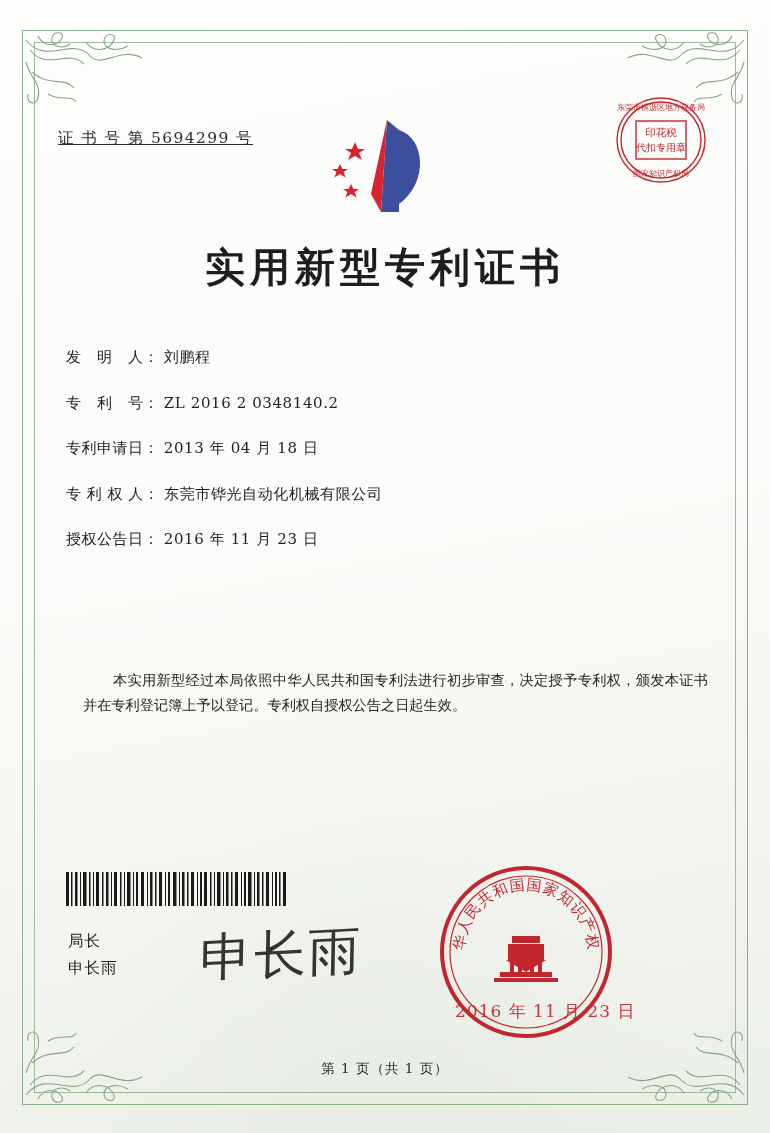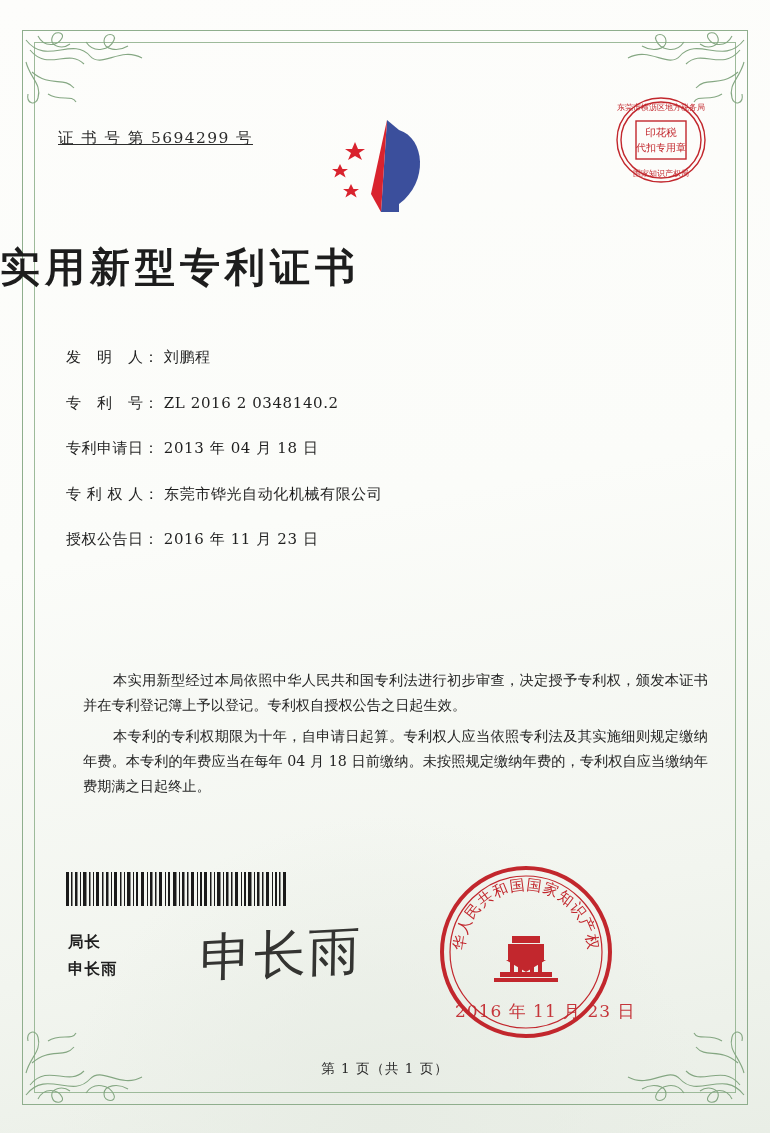--- a/index.html
+++ b/index.html
@@ -67,20 +67,21 @@
   .stamp-tr {
     position: absolute;
     right: 52px; top: 88px;
     width: 114px; height: 108px;
   }
   .stamp-tr svg { display: block; }
 
   .title {
     position: absolute;
     left: 0; right: 0; top: 240px;
+    text-align: center;
     font-family: "DejaVu Serif", serif;
     font-weight: 700;
     font-size: 40px;
     letter-spacing: 5px;
     color: #1d1d1d;
   }
 
   
   .fields {
     position: absolute;
@@ -122,21 +123,20 @@
 
   
   .sign-label {
     position: absolute;
     left: 68px; top: 928px;
     font-family: "DejaVu Serif", serif;
     font-size: 15.5px;
     letter-spacing: 1px;
     color: #1f1f1f;
     line-height: 27px;
-    font-weight: bold;
   }
   .signature {
     position: absolute;
     left: 200px; top: 920px;
     font-family: "DejaVu Serif", serif;
     font-size: 52px;
     color: #20201e;
     letter-spacing: 2px;
     transform: rotate(-3deg) skewX(-4deg);
     opacity: 0.9;
@@ -275,21 +275,20 @@
       <span class="val">东莞市铧光自动化机械有限公司</span>
     </div>
     <div class="field">
       <span class="lbl">授权公告日：</span>
       <span class="val">2016 年 11 月 23 日</span>
     </div>
   </div>
 
   <div class="body-text">
     <p>本实用新型经过本局依照中华人民共和国专利法进行初步审查，决定授予专利权，颁发本证书并在专利登记簿上予以登记。专利权自授权公告之日起生效。</p>
-    <p>本专利的专利权期限为十年，自申请日起算。专利权人应当依照专利法及其实施细则规定缴纳年费。本专利的年费应当在每年 04 月 18 日前缴纳。未按照规定缴纳年费的，专利权自应当缴纳年费期满之日起终止。</p>
   </div>
 
   <div class="barcode">
     <svg viewBox="0 0 222 34" preserveAspectRatio="none">
       <g fill="#1a1a1a">
         <rect x="0" y="0" width="3" height="34"></rect>
           <rect x="5" y="0" width="1.5" height="34"></rect>
         <rect x="9" y="0" width="2.5" height="34"></rect>
           <rect x="14" y="0" width="1" height="34"></rect>
         <rect x="17" y="0" width="3.5" height="34"></rect>

